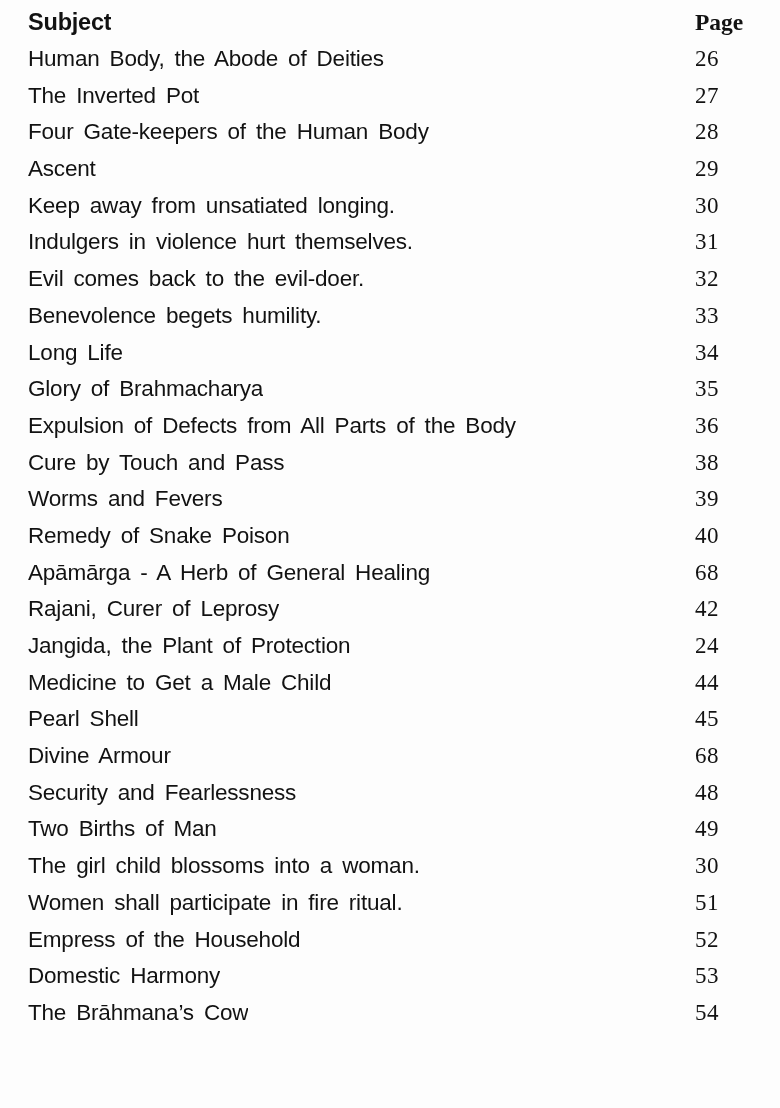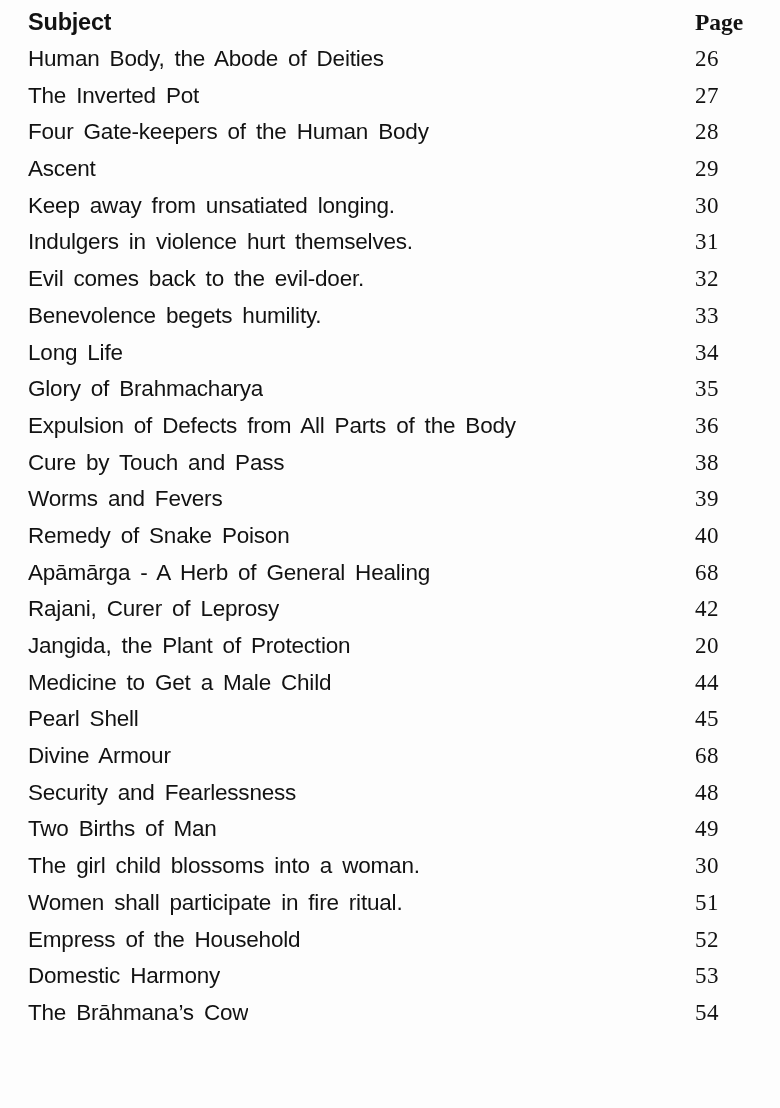--- a/index.html
+++ b/index.html
@@ -131,21 +131,21 @@
     <span class="page-num">68</span>
   </div>
 
   <div class="row">
     <span class="subject">Rajani, Curer of Leprosy</span>
     <span class="page-num">42</span>
   </div>
 
   <div class="row">
     <span class="subject">Jangida, the Plant of Protection</span>
-    <span class="page-num">20</span>
+    <span class="page-num">24</span>
   </div>
 
   <div class="row">
     <span class="subject">Medicine to Get a Male Child</span>
     <span class="page-num">44</span>
   </div>
 
   <div class="row">
     <span class="subject">Pearl Shell</span>
     <span class="page-num">45</span>

